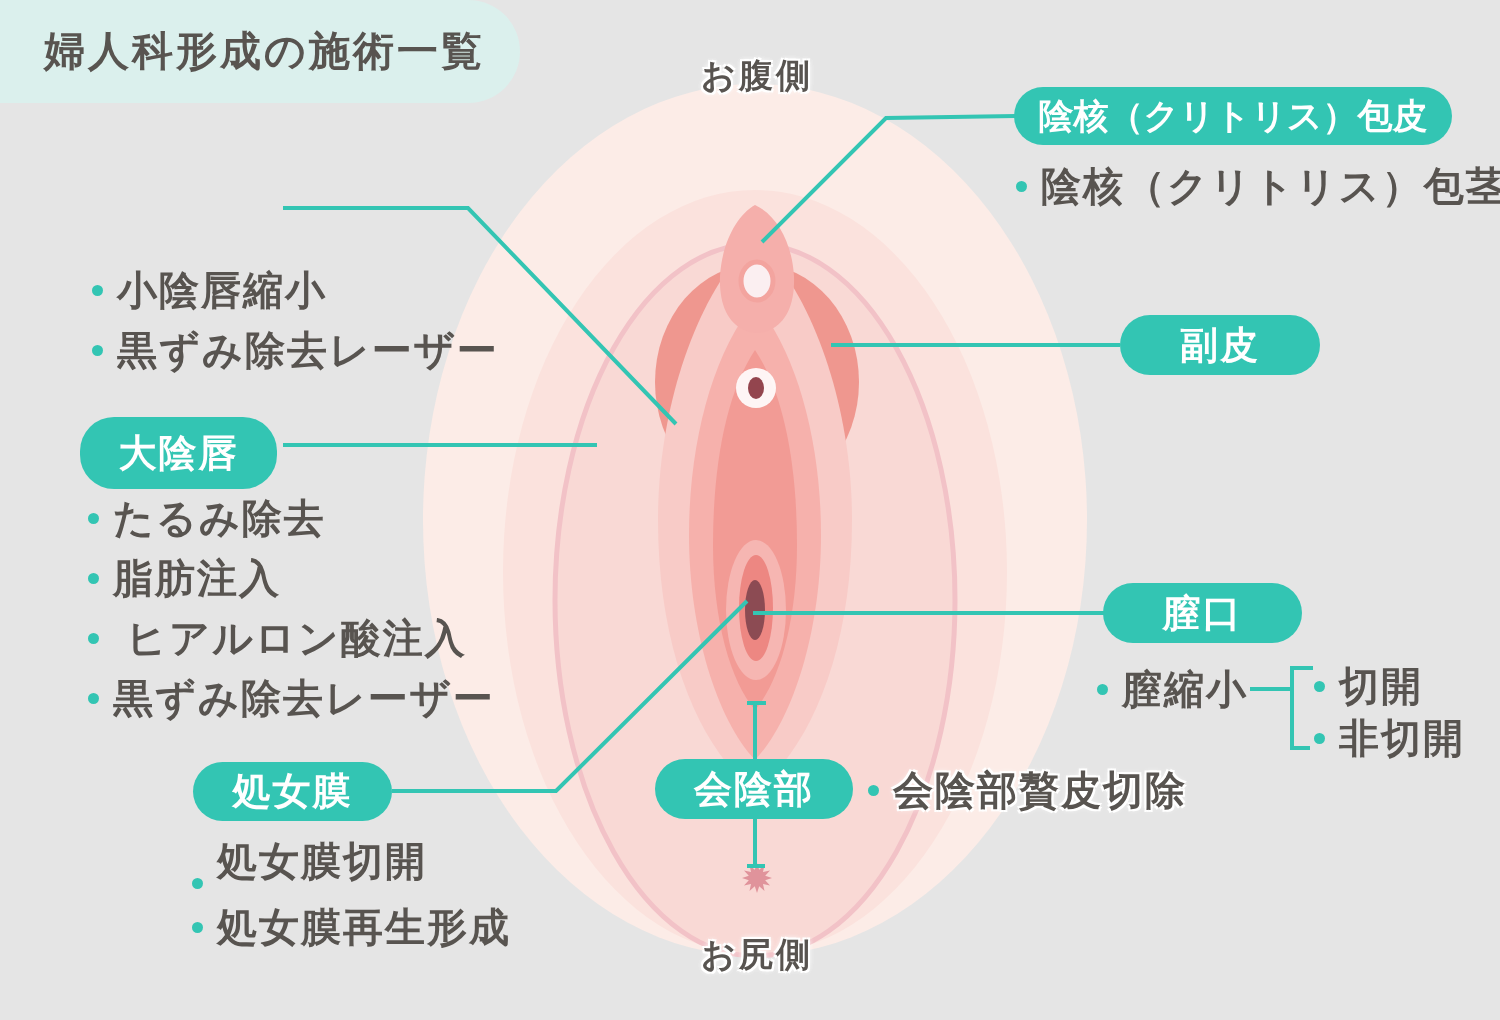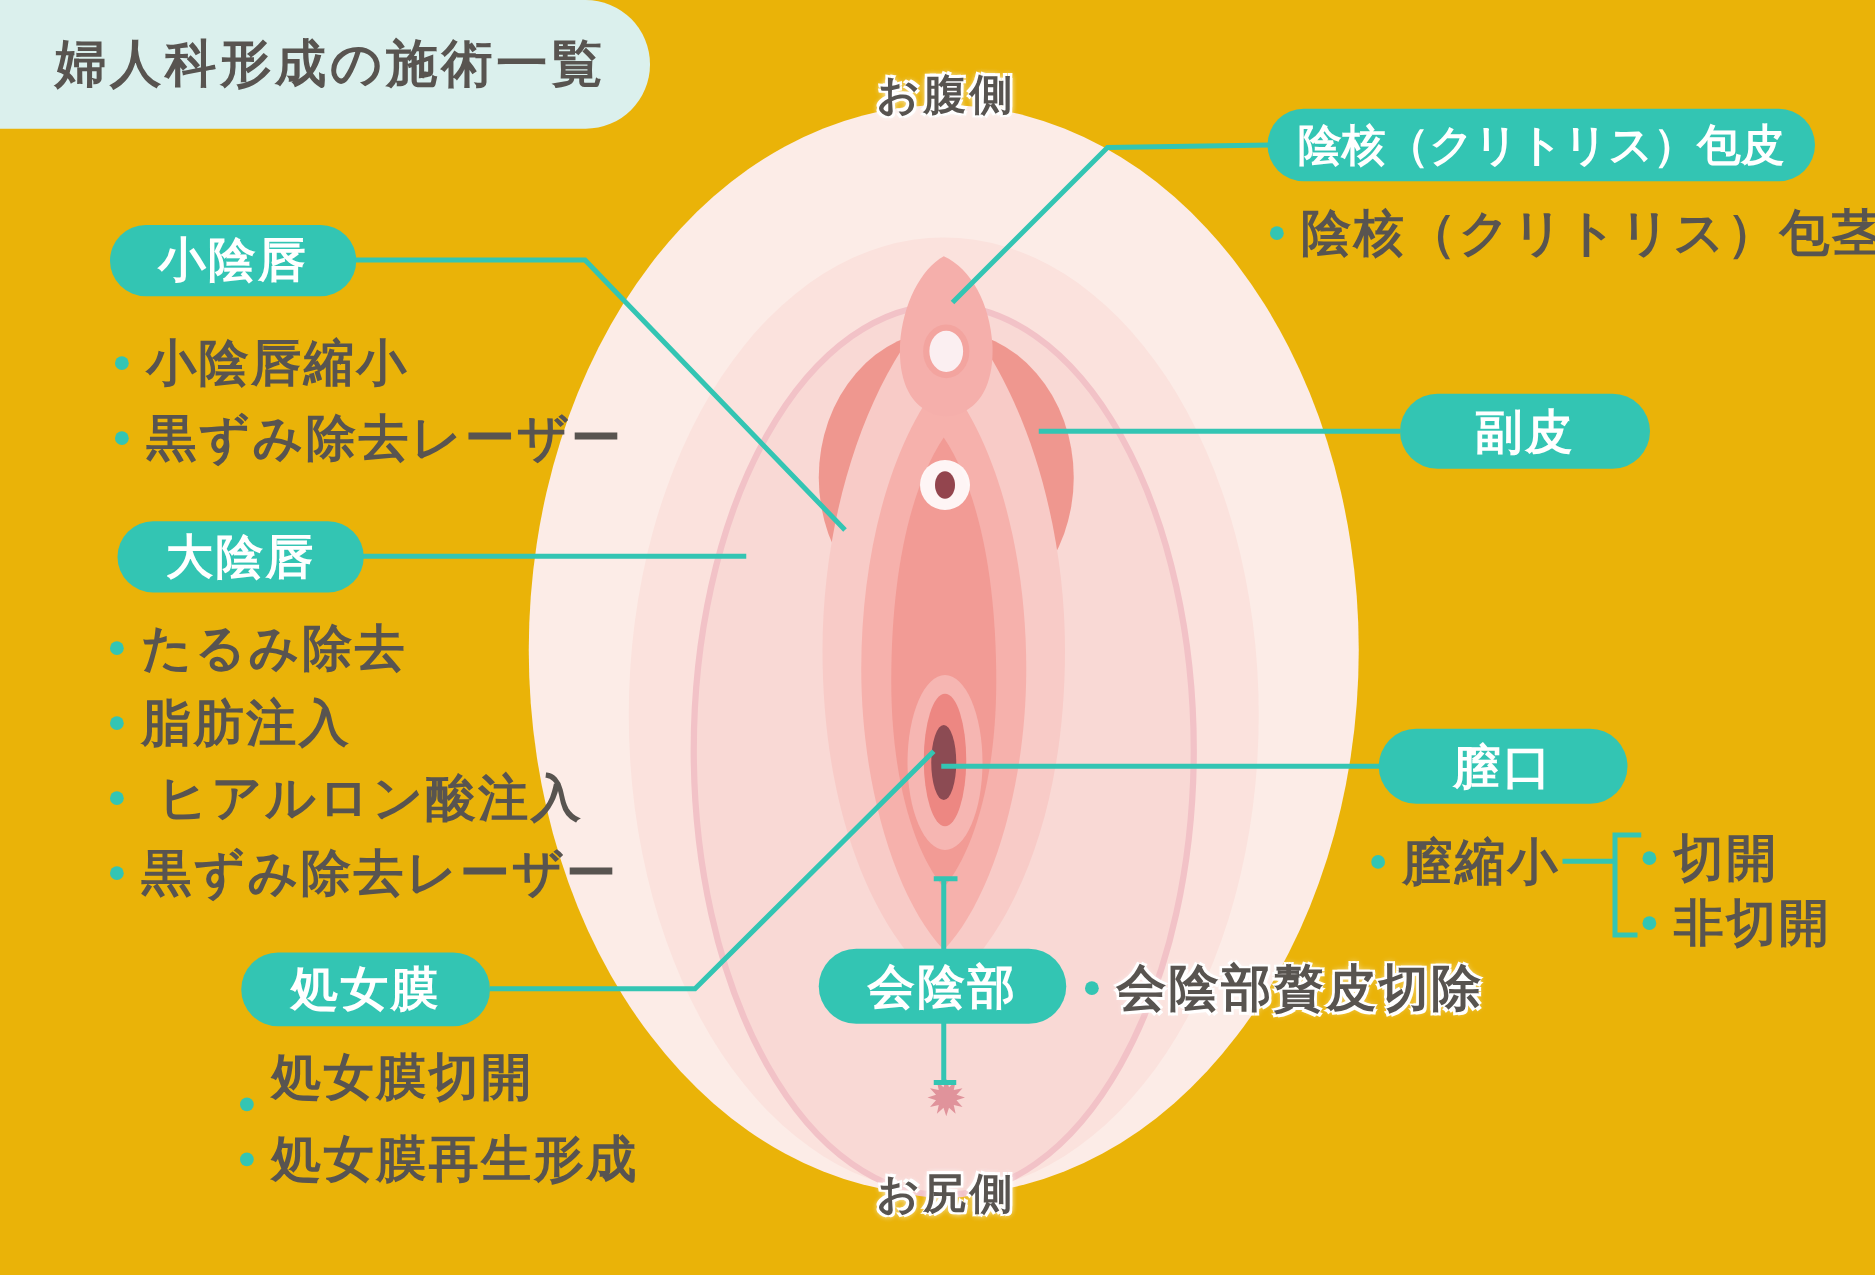--- a/index.html
+++ b/index.html
@@ -1,17 +1,17 @@
 <!DOCTYPE html>
 <html style="--teal: #33C5B3; --text-dark: #585450; --badge-text: #FFFFFF; --title-bg: #DBF0ED; --halo: #FFFFFF; --ill-outer: #FCECE7; --ill-mid: #FBE2DD; --ill-majora: #F9D9D5; --ill-majora-stroke: #F2C2C7; --ill-accessory: #EF978F; --ill-petal-outer: #F8CBC7; --ill-petal-mid: #F6B1AC; --ill-petal-inner: #F29B95; --ill-hood: #F5AFAB; --ill-glans: #FBEFF1; --ill-glans-ring: #F3A49F; --ill-ring: #F6B6B2; --ill-opening: #ED8782; --ill-opening-dark: #8C4B53; --ill-urethra: #93454E; --ill-anus: #E0939B;"><head>
 <meta charset="utf-8">
 <style>
   html,body{margin:0;padding:0;background:#ffffff;}
   .canvas{
-    position:relative;width:1500px;height:1020px;overflow:hidden;background:#eab308;
+    position:relative;width:1500px;height:1020px;overflow:hidden;background:#e5e5e5;
     font-family:"Liberation Sans","DejaVu Sans",sans-serif;
   }
   .canvas svg.art{position:absolute;left:0;top:0;z-index:1;}
   
   .c-e1{fill:var(--ill-outer);}
   .c-e2{fill:var(--ill-mid);}
   .c-e3{fill:var(--ill-majora);stroke:var(--ill-majora-stroke);stroke-width:5;}
   .c-blob{fill:var(--ill-accessory);}
   .c-petal-outer{fill:var(--ill-petal-outer);}
   .c-petal-mid{fill:var(--ill-petal-mid);}
@@ -94,22 +94,21 @@
     <path class="leader" d="M1313 668 L1292 668 L1292 748 L1310 748"></path>
   </svg>
 
   <div class="overlay title-box">
     <span>婦人科形成の施術一覧</span>
   </div>
 
   <div class="overlay side-label" style="left:757px;top:53px;">お腹側</div>
   <div class="overlay side-label" style="left:757px;top:932px;">お尻側</div>
 
-  <div class="overlay badge" style="left:88px;top:180px;width:197px;height:57px;">小陰唇</div>
-  <div class="overlay badge" style="left:94px;top:417px;width:197px;height:57px;">大陰唇</div>
+  <div class="overlay badge" style="left:80px;top:417px;width:197px;height:72px;">大陰唇</div>
   <div class="overlay badge" style="left:193px;top:762px;width:199px;height:59px;text-align:right;">処女膜</div>
   <div class="overlay badge long" style="left:1014px;top:87px;width:438px;height:58px;">陰核（クリトリス）包皮</div>
   <div class="overlay badge" style="left:1120px;top:315px;width:200px;height:60px;">副皮</div>
   <div class="overlay badge" style="left:1103px;top:583px;width:199px;height:60px;">膣口</div>
   <div class="overlay badge" style="left:655px;top:759px;width:198px;height:60px;">会陰部</div>
 
   <div class="overlay item-row" style="left:92px;top:268px;">
     <span class="dot"></span>
     <span class="item-text">小陰唇縮小</span>
   </div>

